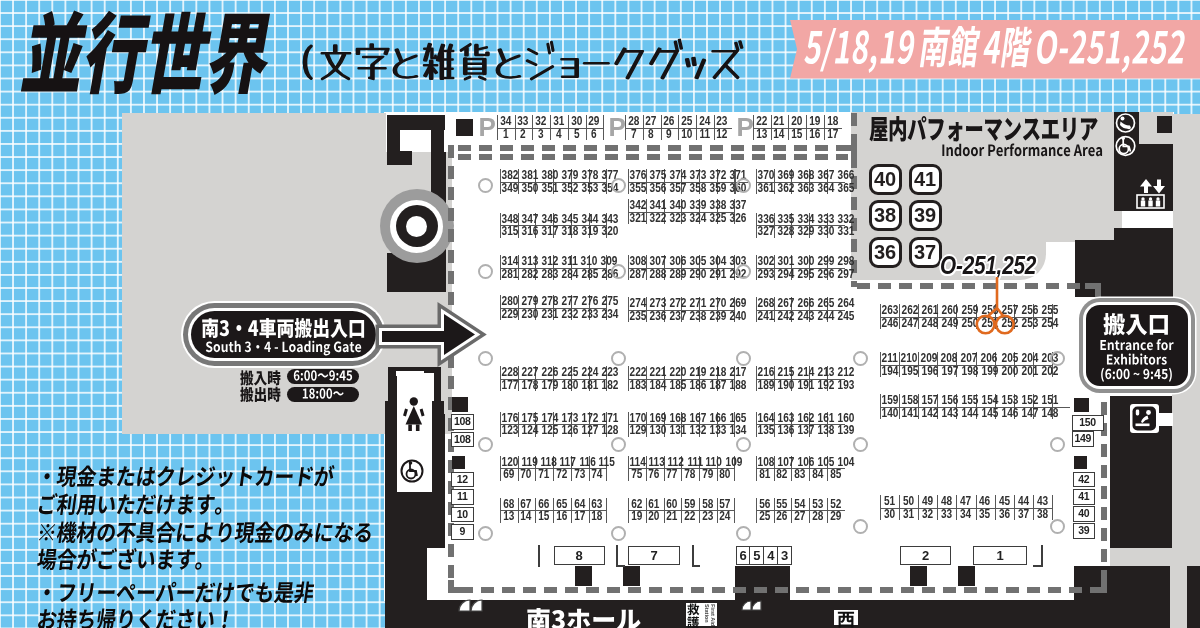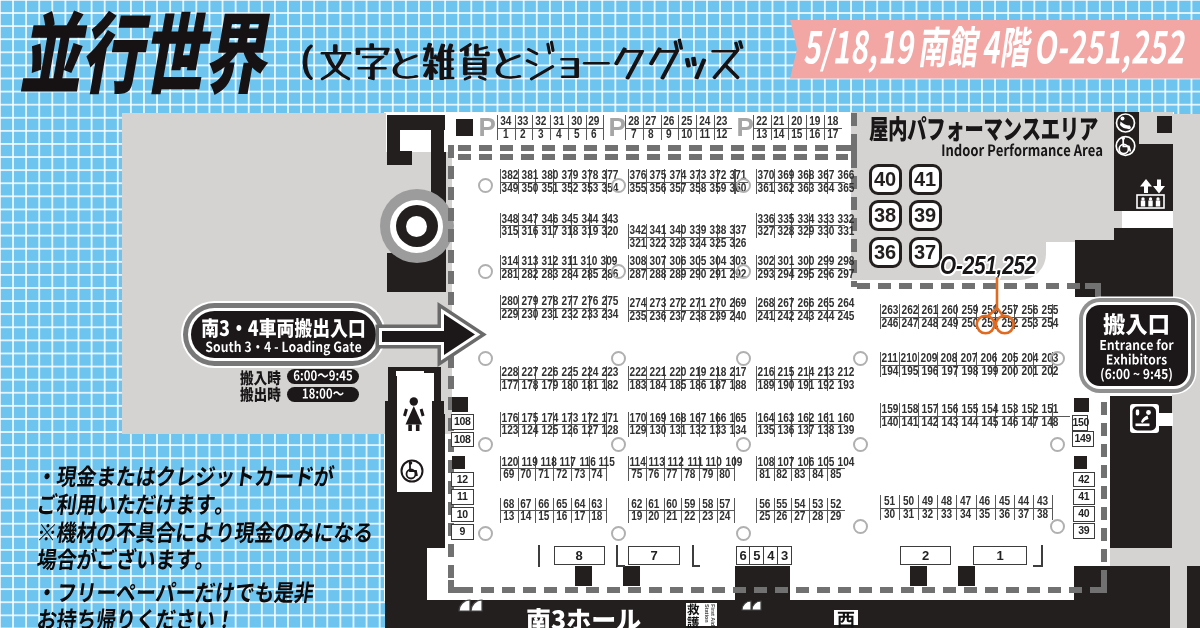--- a/index.html
+++ b/index.html
@@ -332,21 +332,21 @@
       </div>
       <div class="r">
         <i>315</i>
         <i>316</i>
         <i>317</i>
         <i>318</i>
         <i>319</i>
         <i>320</i>
       </div>
     </div>
-    <div class="isl" style="left:627.5px;top:224px;width:107.5px;--cw:17.75px">
+    <div class="isl" style="left:627.5px;top:199px;width:107.5px;--cw:17.75px">
       <div class="r r1">
         <i>342</i>
         <i>341</i>
         <i>340</i>
         <i>339</i>
         <i>338</i>
         <i>337</i>
       </div>
       <div class="r">
         <i>321</i>
@@ -518,21 +518,21 @@
         <i>195</i>
         <i>196</i>
         <i>197</i>
         <i>198</i>
         <i>199</i>
         <i>200</i>
         <i>201</i>
         <i>202</i>
       </div>
     </div>
-    <div class="isl" style="left:880px;top:403px;width:190px;--cw:19.1px">
+    <div class="isl" style="left:880px;top:394px;width:190px;--cw:19.1px">
       <div class="r r1">
         <i>159</i>
         <i>158</i>
         <i>157</i>
         <i>156</i>
         <i>155</i>
         <i>154</i>
         <i>153</i>
         <i>152</i>
         <i>151</i>
@@ -806,21 +806,21 @@
     <div style="position:absolute;left:1050.2px;top:436.7px;width:11px;height:11px;border:2.8px solid #b0b0b0;border-radius:50%"></div>
     <div style="position:absolute;left:1050.2px;top:519.2px;width:11px;height:11px;border:2.8px solid #b0b0b0;border-radius:50%"></div>
     <div style="position:absolute;left:451px;top:414px;width:22.5px;height:15.5px;background:#fff;border:1.5px solid #3d3d3d;box-sizing:border-box;font:bold 10.5px/12.5px Liberation Sans,sans-serif;letter-spacing:-0.3px;text-align:center;color:#222">108</div>
     <div style="position:absolute;left:451px;top:431.5px;width:22.5px;height:15.5px;background:#fff;border:1.5px solid #3d3d3d;box-sizing:border-box;font:bold 10.5px/12.5px Liberation Sans,sans-serif;letter-spacing:-0.3px;text-align:center;color:#222">108</div>
     <div style="position:absolute;left:451.5px;top:396.5px;width:16.5px;height:15px;background:#231f1f;"></div>
     <div style="position:absolute;left:451.5px;top:456px;width:13px;height:13px;background:#231f1f;"></div>
     <div style="position:absolute;left:451px;top:471.5px;width:22.5px;height:15.5px;background:#fff;border:1.5px solid #3d3d3d;box-sizing:border-box;font:bold 10.5px/12.5px Liberation Sans,sans-serif;letter-spacing:-0.3px;text-align:center;color:#222">12</div>
     <div style="position:absolute;left:451px;top:489px;width:22.5px;height:15.5px;background:#fff;border:1.5px solid #3d3d3d;box-sizing:border-box;font:bold 10.5px/12.5px Liberation Sans,sans-serif;letter-spacing:-0.3px;text-align:center;color:#222">11</div>
     <div style="position:absolute;left:451px;top:506.5px;width:22.5px;height:15.5px;background:#fff;border:1.5px solid #3d3d3d;box-sizing:border-box;font:bold 10.5px/12.5px Liberation Sans,sans-serif;letter-spacing:-0.3px;text-align:center;color:#222">10</div>
     <div style="position:absolute;left:451px;top:524px;width:22.5px;height:15.5px;background:#fff;border:1.5px solid #3d3d3d;box-sizing:border-box;font:bold 10.5px/12.5px Liberation Sans,sans-serif;letter-spacing:-0.3px;text-align:center;color:#222">9</div>
-    <div style="position:absolute;left:1071.5px;top:415px;width:16px;height:15.5px;background:#fff;border:1.5px solid #3d3d3d;box-sizing:border-box;font:bold 10.5px/12.5px Liberation Sans,sans-serif;letter-spacing:-0.3px;text-align:left;color:#222">150</div>
+    <div style="position:absolute;left:1071.5px;top:415px;width:32px;height:15.5px;background:#fff;border:1.5px solid #3d3d3d;box-sizing:border-box;font:bold 10.5px/12.5px Liberation Sans,sans-serif;letter-spacing:-0.3px;text-align:center;color:#222">150</div>
     <div style="position:absolute;left:1071.5px;top:431px;width:22.5px;height:15.5px;background:#fff;border:1.5px solid #3d3d3d;box-sizing:border-box;font:bold 10.5px/12.5px Liberation Sans,sans-serif;letter-spacing:-0.3px;text-align:center;color:#222">149</div>
     <div style="position:absolute;left:1074px;top:398px;width:14.5px;height:14px;background:#231f1f;"></div>
     <div style="position:absolute;left:1074px;top:456px;width:13px;height:13px;background:#231f1f;"></div>
     <div style="position:absolute;left:1072.5px;top:471.5px;width:22.5px;height:15.5px;background:#fff;border:1.5px solid #3d3d3d;box-sizing:border-box;font:bold 10.5px/12.5px Liberation Sans,sans-serif;letter-spacing:-0.3px;text-align:center;color:#222">42</div>
     <div style="position:absolute;left:1072.5px;top:489px;width:22.5px;height:15.5px;background:#fff;border:1.5px solid #3d3d3d;box-sizing:border-box;font:bold 10.5px/12.5px Liberation Sans,sans-serif;letter-spacing:-0.3px;text-align:center;color:#222">41</div>
     <div style="position:absolute;left:1072.5px;top:506px;width:22.5px;height:15.5px;background:#fff;border:1.5px solid #3d3d3d;box-sizing:border-box;font:bold 10.5px/12.5px Liberation Sans,sans-serif;letter-spacing:-0.3px;text-align:center;color:#222">40</div>
     <div style="position:absolute;left:1072.5px;top:523px;width:22.5px;height:15.5px;background:#fff;border:1.5px solid #3d3d3d;box-sizing:border-box;font:bold 10.5px/12.5px Liberation Sans,sans-serif;letter-spacing:-0.3px;text-align:center;color:#222">39</div>
     <div style="position:absolute;left:553.5px;top:545.5px;width:51px;height:19.5px;background:#fff;border:1.5px solid #3d3d3d;box-sizing:border-box;font:bold 13px/17px Liberation Sans,sans-serif;text-align:center;color:#222">8</div>
     <div style="position:absolute;left:628px;top:545.5px;width:52px;height:19.5px;background:#fff;border:1.5px solid #3d3d3d;box-sizing:border-box;font:bold 13px/17px Liberation Sans,sans-serif;text-align:center;color:#222">7</div>
     <div style="position:absolute;left:735.5px;top:545.5px;width:15.3px;height:19.5px;background:#fff;border:1.5px solid #3d3d3d;box-sizing:border-box;font:bold 13px/17px Liberation Sans,sans-serif;text-align:center;color:#222">6</div>

